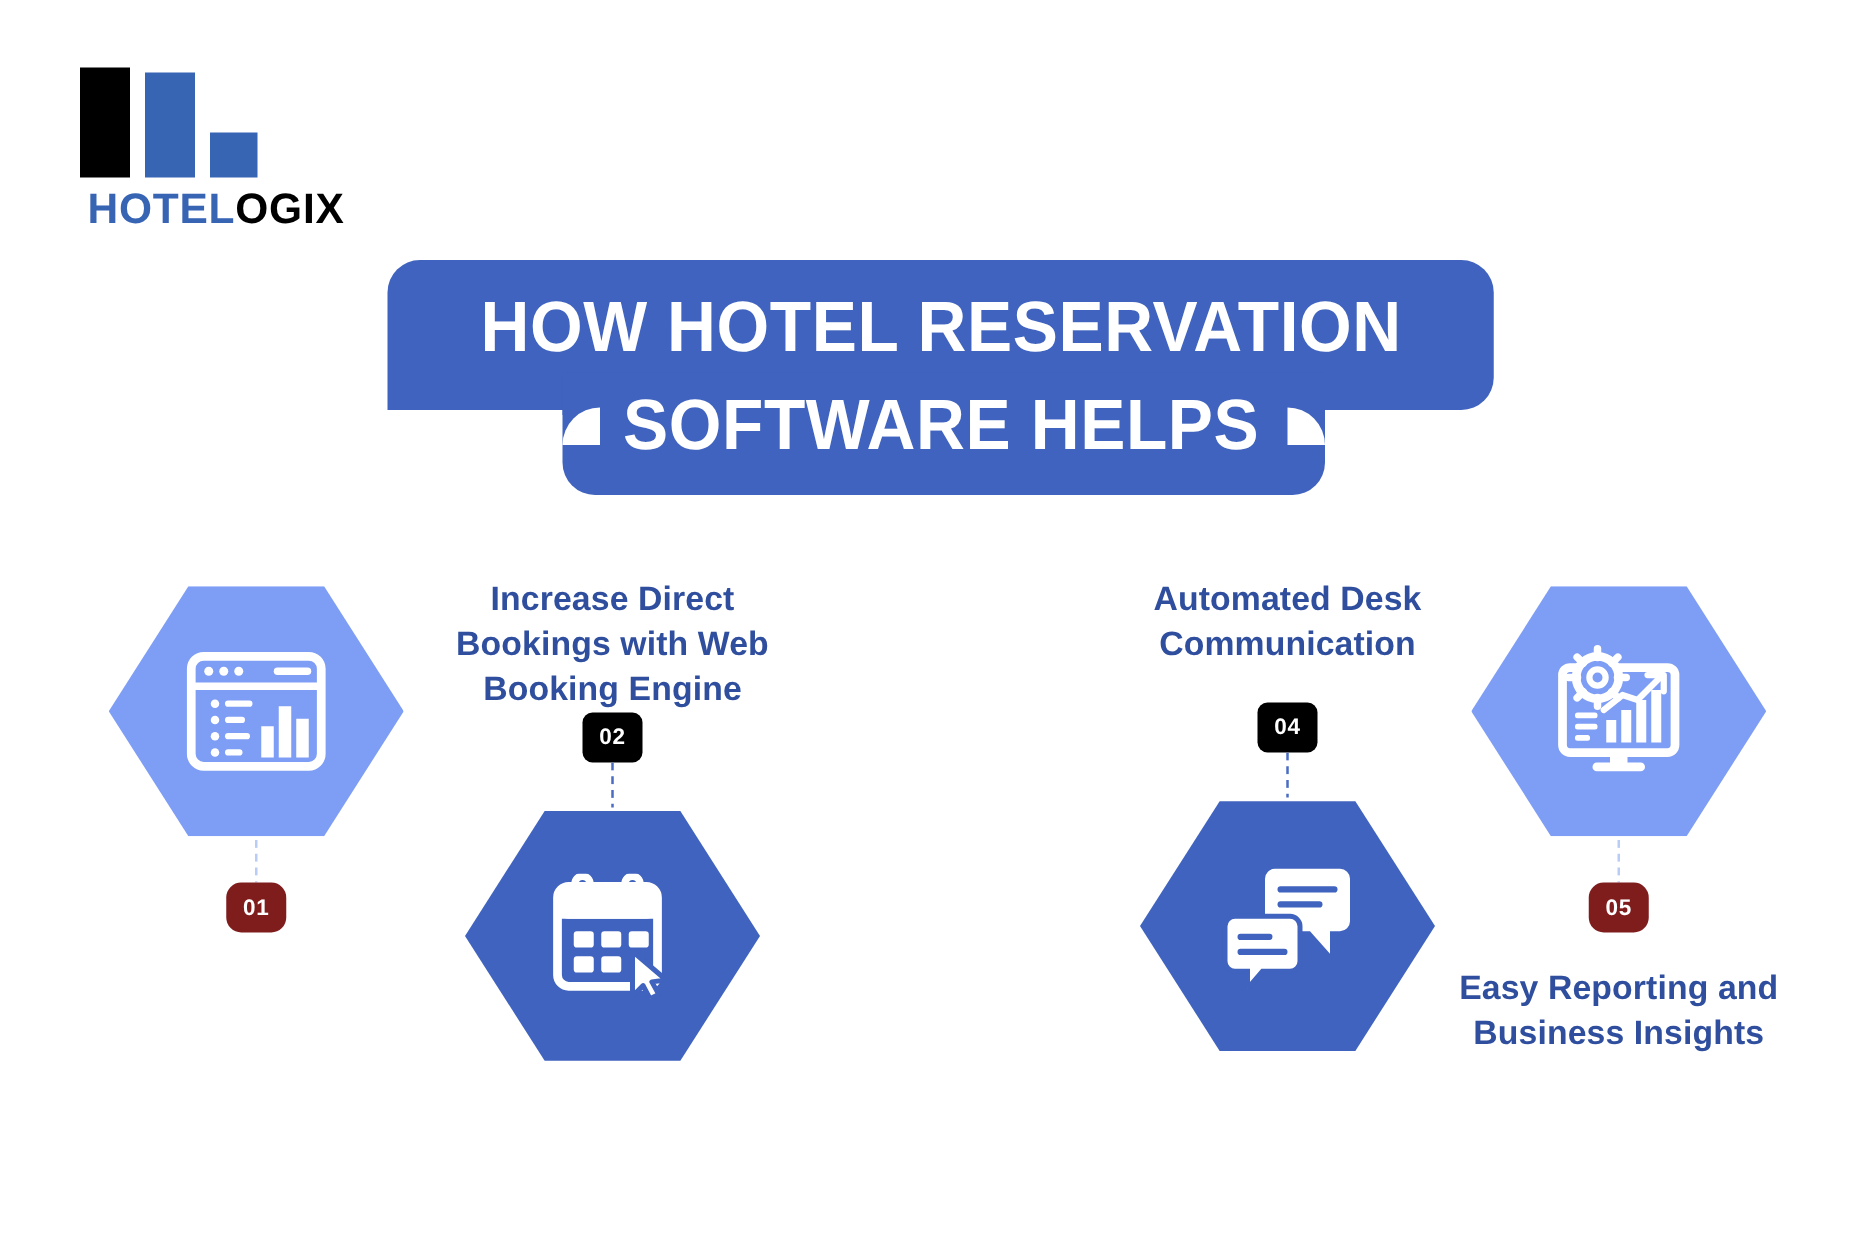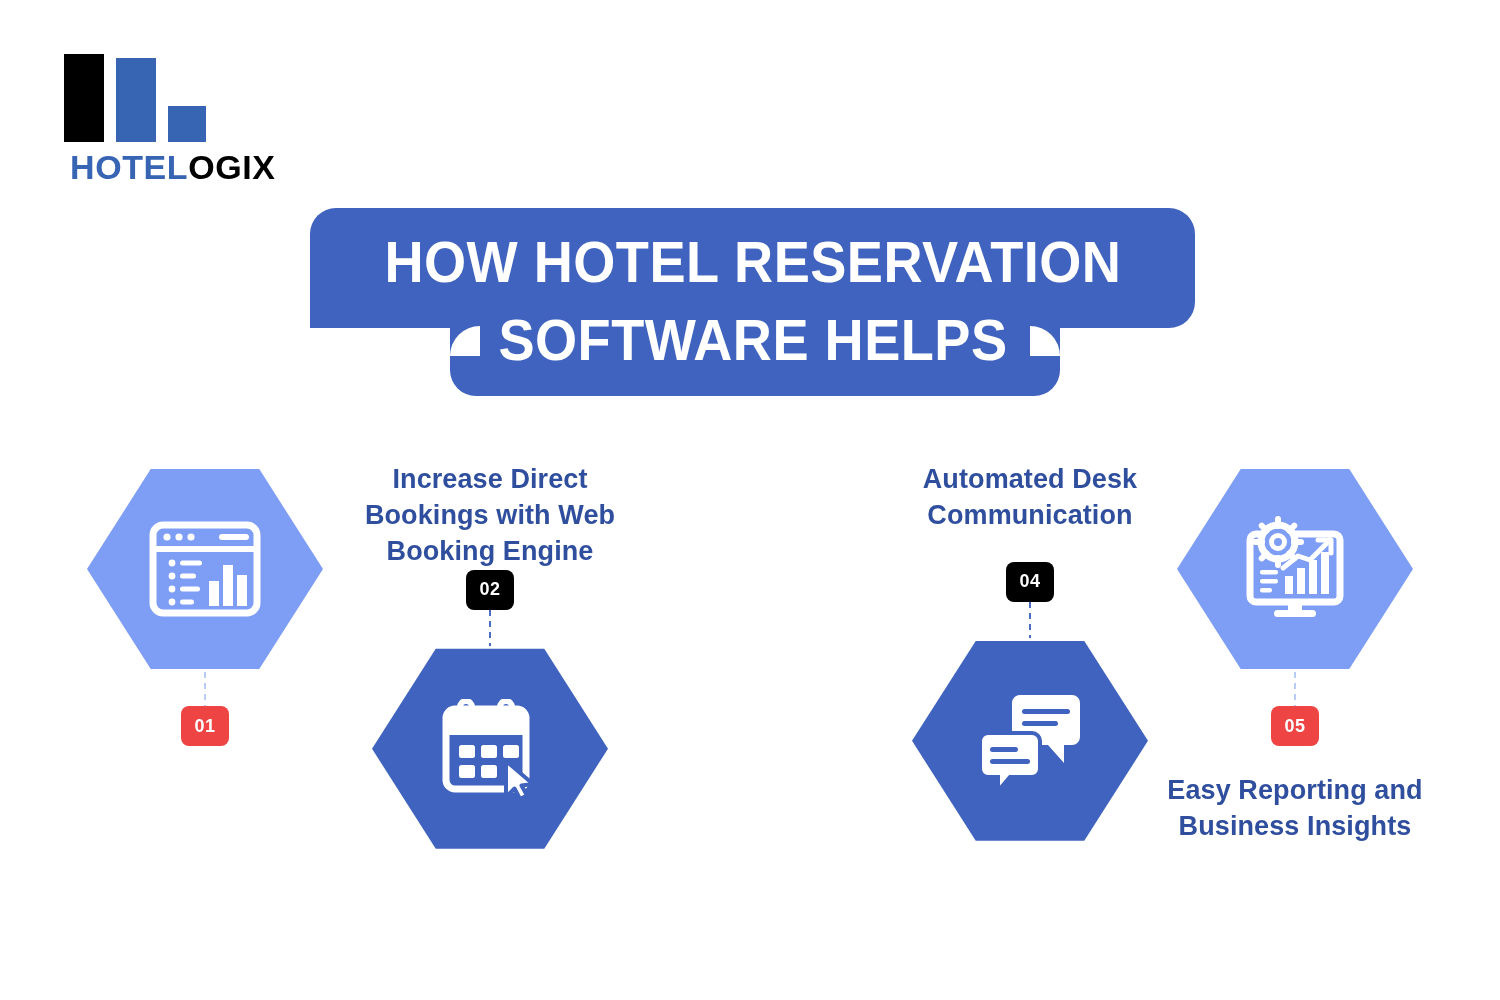--- a/index.html
+++ b/index.html
@@ -53,21 +53,21 @@
   .hex svg{display:block;}
 
   .connector{width:2px;margin:0 auto;background:transparent;
      background-image:linear-gradient(#b9ccf7 55%,rgba(255,255,255,0) 0);
      background-size:2px 11px;background-repeat:repeat-y;}
   .connector.dark{background-image:linear-gradient(#4a6cc2 55%,rgba(255,255,255,0) 0);}
 
   .badge{width:48px;height:40px;border-radius:8px;margin:0 auto;
      display:flex;align-items:center;justify-content:center;
      color:#ffffff;font-weight:bold;font-size:18px;letter-spacing:0.5px;}
-  .badge.light{background:#ef4444;}
+  .badge.light{background:#7f1d1d;border-radius:12px;}
   .badge.dark{background:#000000;}
 
   .caption{text-align:center;color:#2f4f9e;font-weight:bold;
      font-size:27px;line-height:1.33;letter-spacing:0.1px;}
 
   
   #item-1{left:55px;top:466px;}
   #item-2{left:340px;top:462px;}
   #item-3{left:607px;top:466px;}
   #item-4{left:880px;top:462px;}

